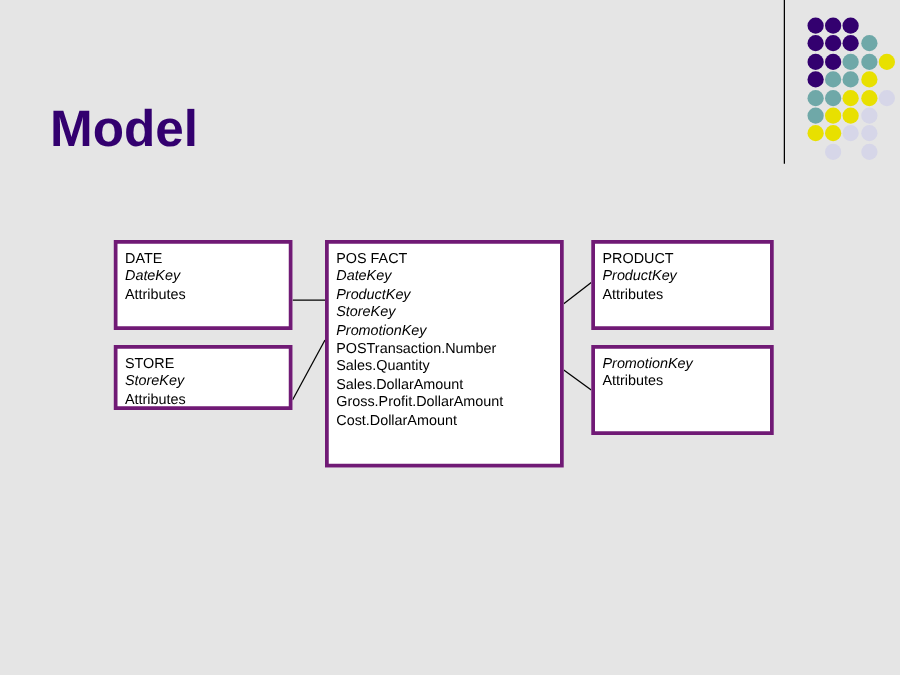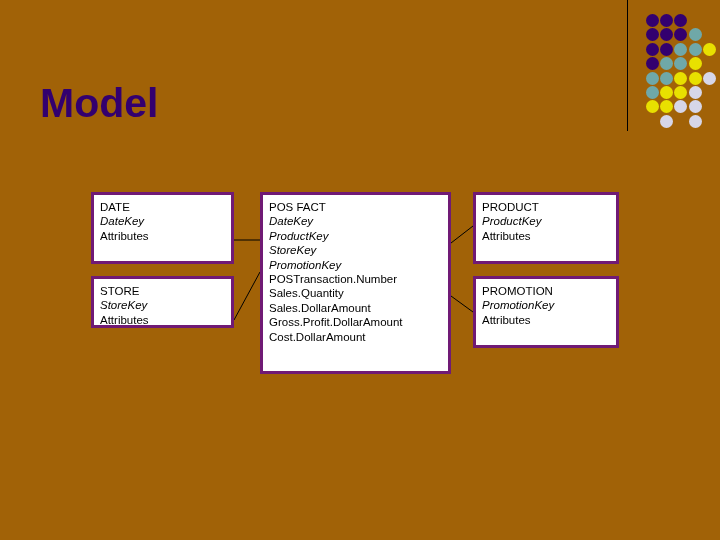--- a/index.html
+++ b/index.html
@@ -10,21 +10,21 @@
     width: 720px;
     height: 540px;
     background: #ffffff;
     font-family: "Liberation Sans", sans-serif;
     overflow: hidden;
   }
   #slide {
     position: relative;
     width: 720px;
     height: 540px;
-    background: #a16207;
+    background: #e5e5e5;
   }
 
   
   #page-title {
     position: absolute;
     left: 40px;
     top: 54px;
     font-size: 41px;
     font-weight: bold;
     color: #33006f;
@@ -172,19 +172,18 @@
         <div class="ent-line">Cost.DollarAmount</div>
       </div>
 
     <div class="ent-box" id="box-product" style="left:473px; top:192px; width:146px; height:72px;">
         <div class="ent-line">PRODUCT</div>
         <div class="ent-line key">ProductKey</div>
         <div class="ent-line">Attributes</div>
       </div>
 
     <div class="ent-box" id="box-promotion" style="left:473px; top:276px; width:146px; height:72px;">
-        <div class="ent-line">PROMOTION</div>
         <div class="ent-line key">PromotionKey</div>
         <div class="ent-line">Attributes</div>
       </div>
 
   </div>
 </div>
 
 </body></html>

